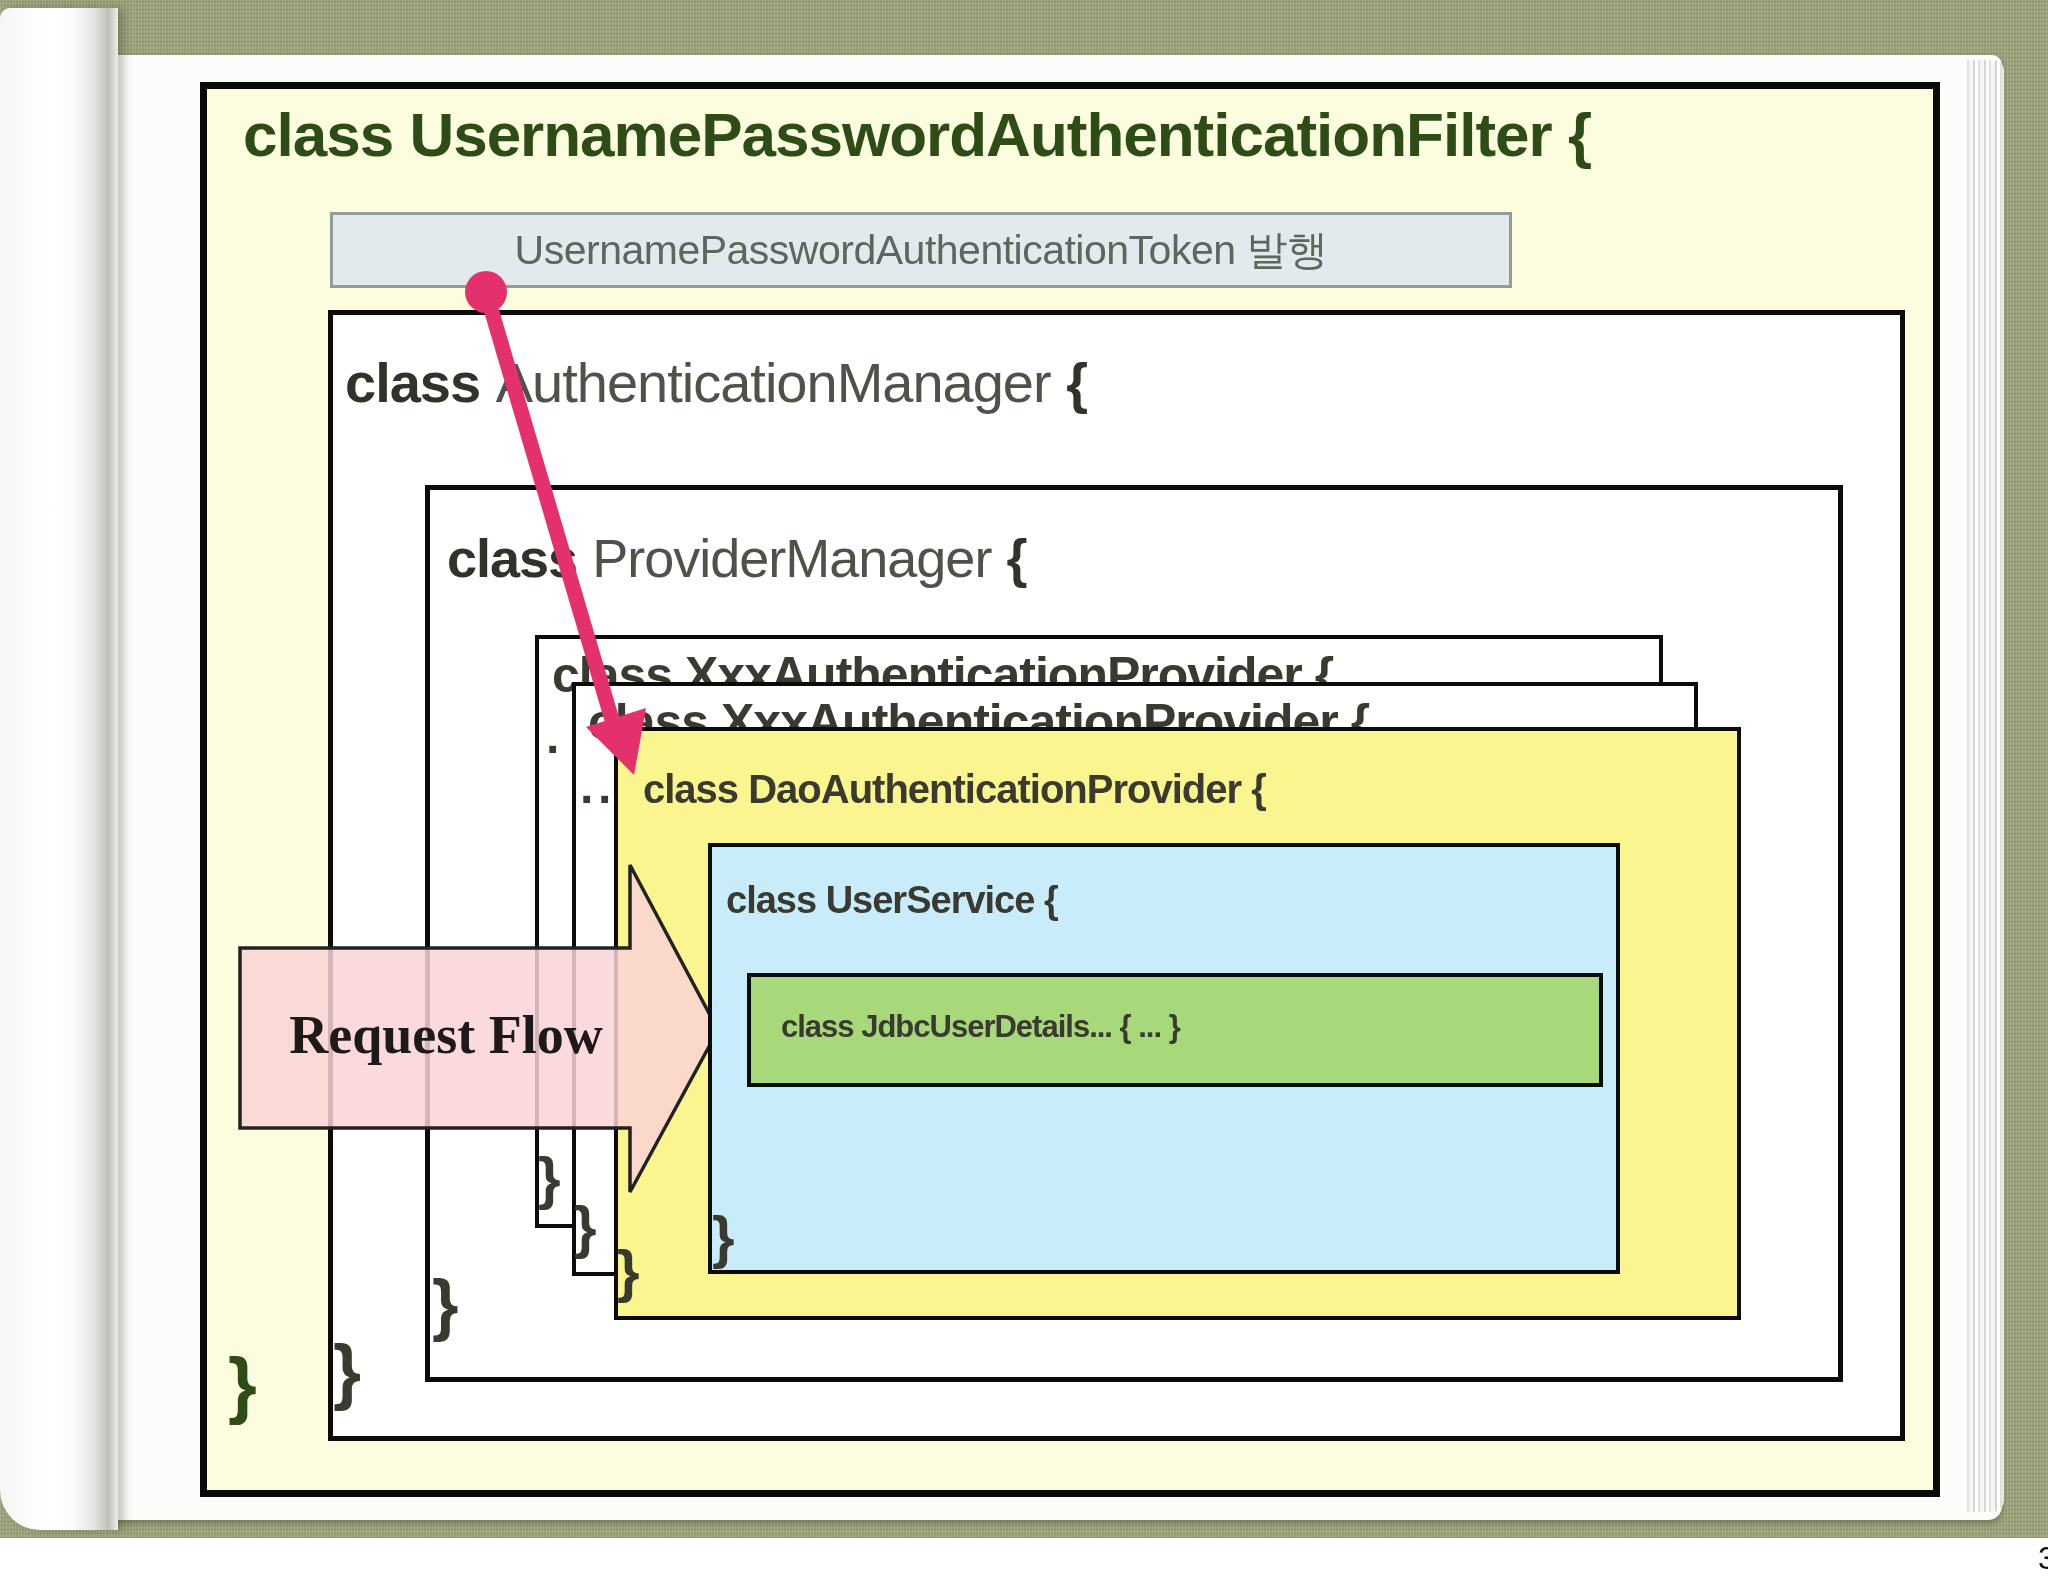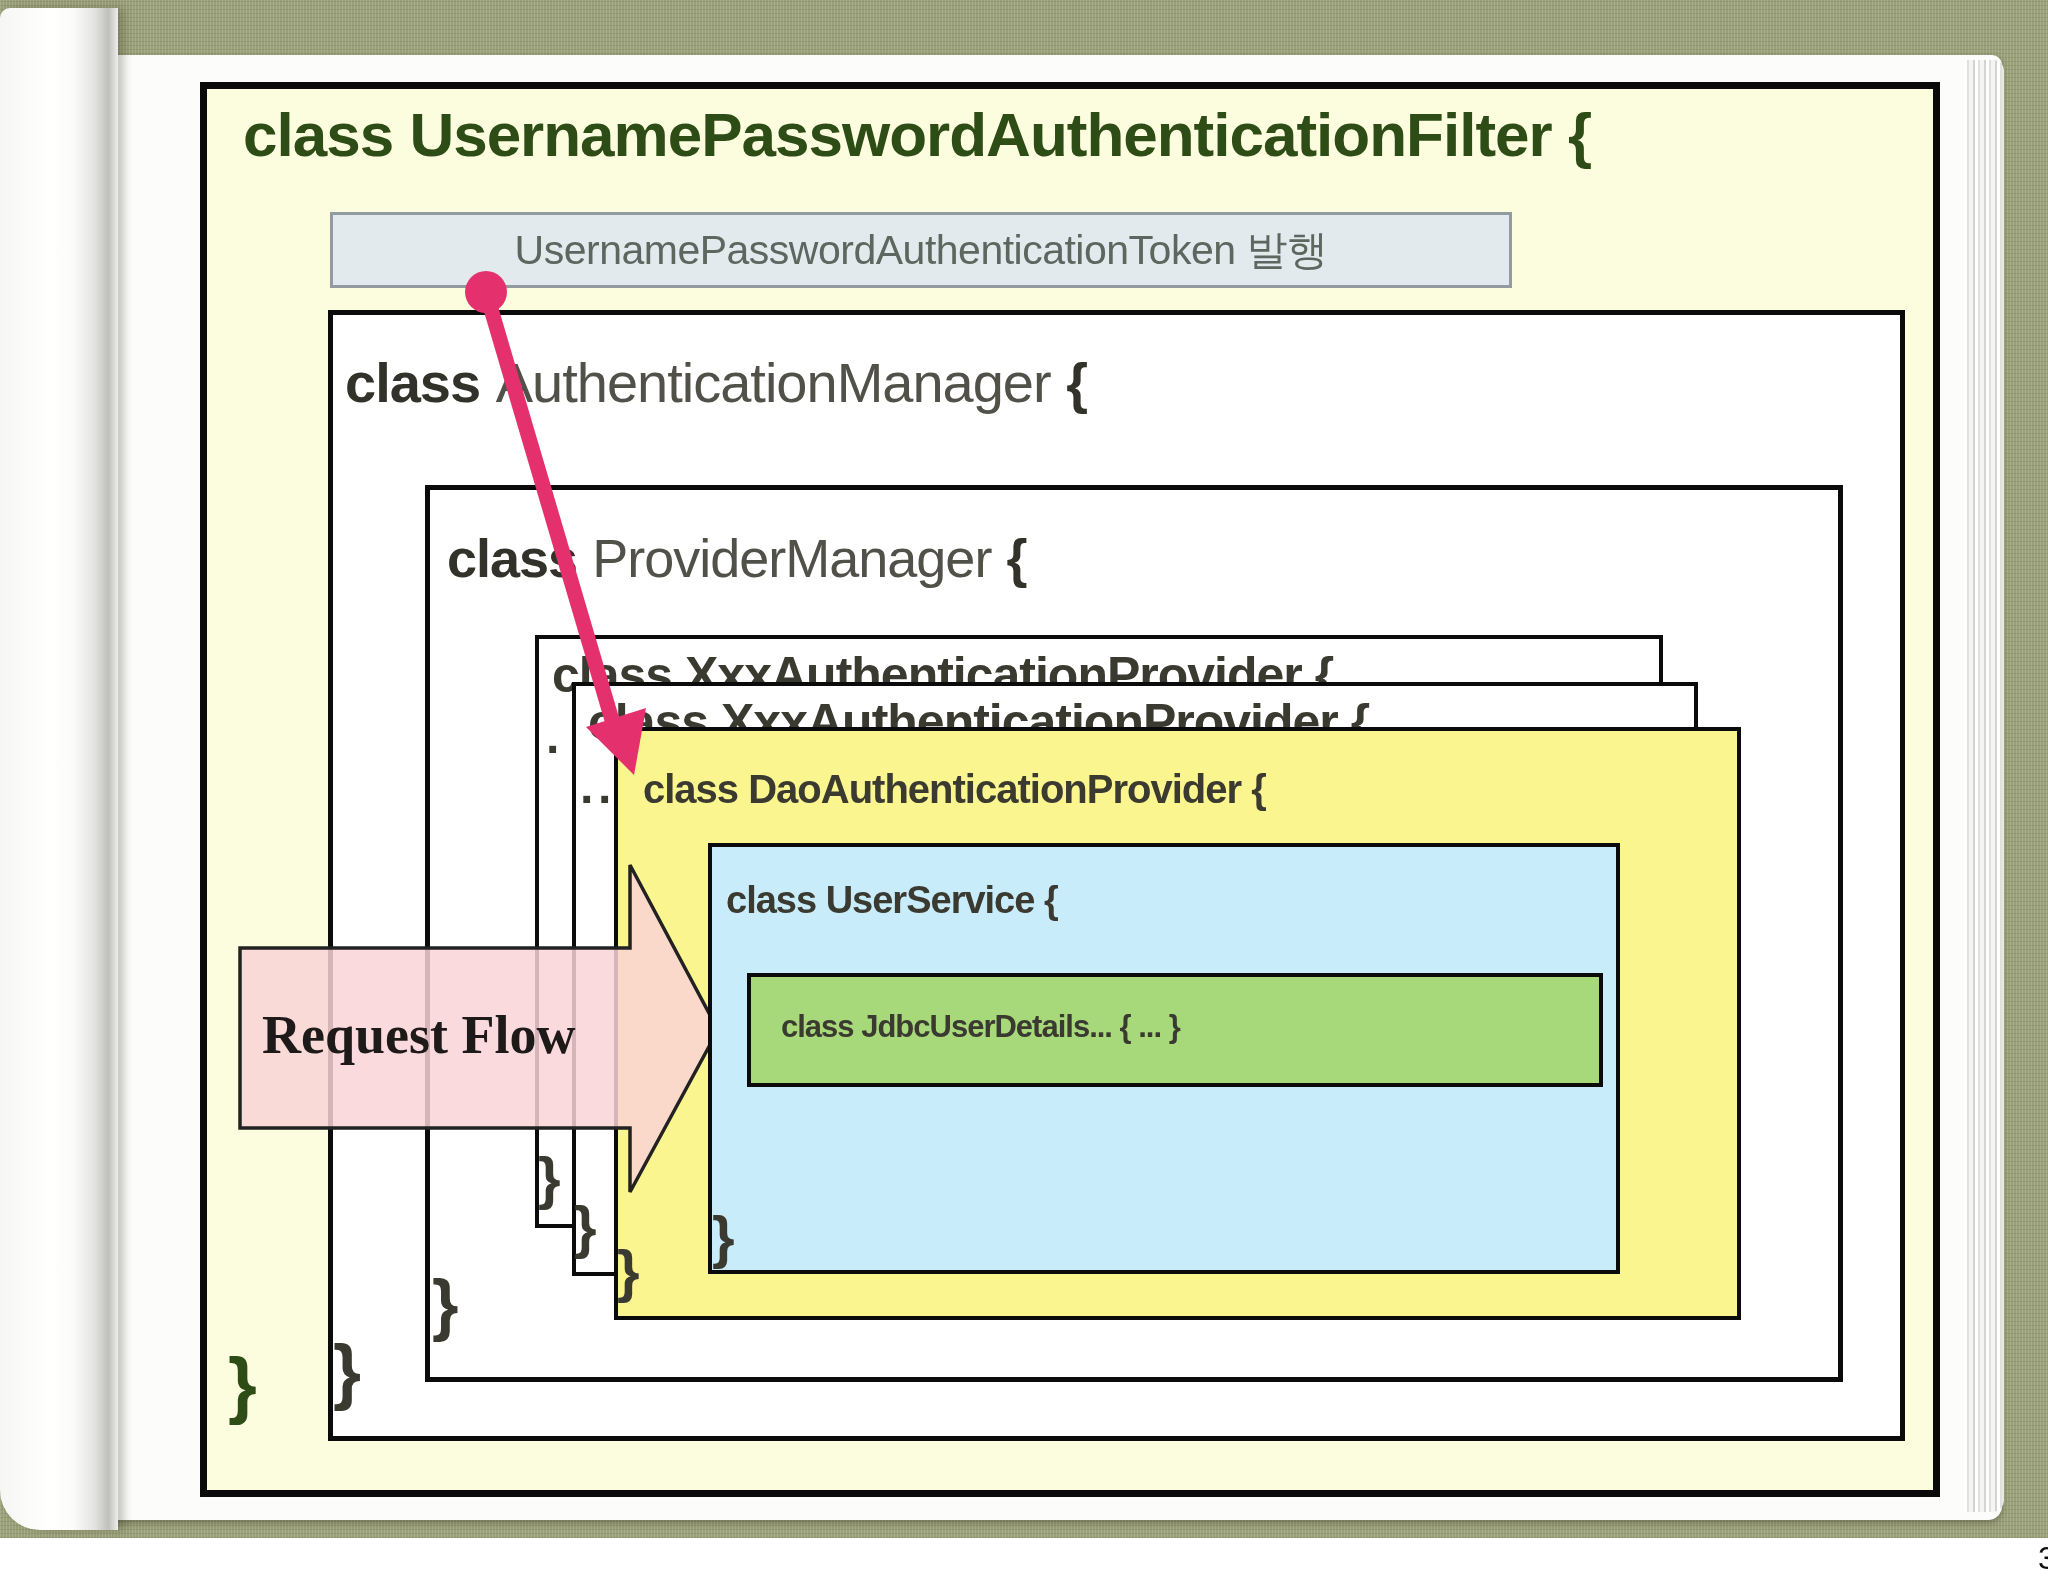--- a/index.html
+++ b/index.html
@@ -82,21 +82,21 @@
   .brace{color:#3a3a30;font-weight:700;white-space:nowrap;}
   #filter-brace{left:228px;top:1345px;font-size:74px;line-height:80px;color:#2e4c15;font-weight:800;}
   #auth-brace{left:333px;top:1333px;font-size:72px;line-height:76px;}
   #provider-brace{left:432px;top:1268px;font-size:68px;line-height:72px;}
   #xxx1-brace{left:538px;top:1147px;font-size:58px;line-height:62px;}
   #xxx2-brace{left:574px;top:1196px;font-size:58px;line-height:62px;}
   #dao-brace{left:617px;top:1240px;font-size:58px;line-height:62px;}
   #service-brace{left:712px;top:1206px;font-size:58px;line-height:62px;}
   #request-flow-svg{left:0;top:0;width:2048px;height:1576px;pointer-events:none;}
   #request-flow-label{
-    left:262px;top:1006px;width:368px;text-align:left;
+    left:262px;top:1006px;width:368px;text-align:center;
     font-family:"Liberation Serif",serif;font-weight:700;font-size:54px;
     color:#1e1a1a;line-height:58px;
   }
   #connector-svg{left:0;top:0;width:2048px;height:1576px;pointer-events:none;}
 </style>
 </head>
 <body>
 
 <div id="stage">
 

